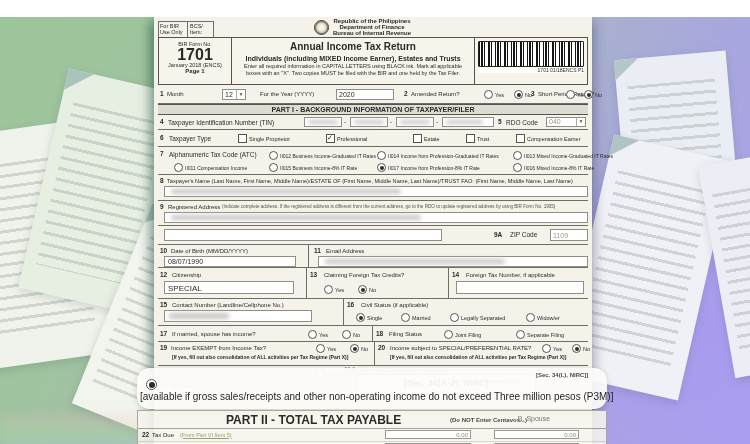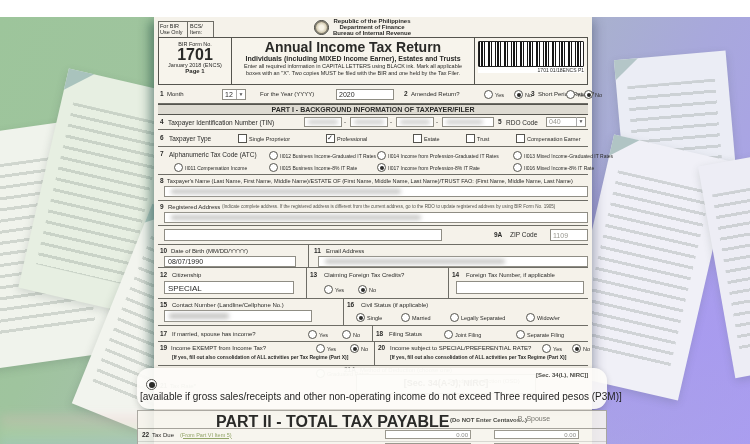--- a/index.html
+++ b/index.html
@@ -111,21 +111,21 @@
     <div class="fbody">
 
       <div class="hdrbox">
         <div class="hc1">
           <div class="f55">BIR Form No.</div>
           <div class="b" style="font-size:16px;line-height:15px;">1701</div>
           <div class="f55">January 2018 (ENCS)</div>
           <div class="f6 b">Page 1</div>
         </div>
         <div class="hc2">
-          <div class="b" style="font-size:14px;line-height:16px;margin-top:1px;">Annual Income Tax Return</div>
+          <div class="b" style="font-size:10px;line-height:16px;margin-top:1px;">Annual Income Tax Return</div>
           <div class="b" style="font-size:7px;line-height:8px;">Individuals (including MIXED Income Earner), Estates and Trusts</div>
           <div class="f55" style="line-height:6.5px;">Enter all required information in CAPITAL LETTERS using BLACK ink. Mark all applicable</div>
           <div class="f55" style="line-height:6.5px;">boxes with an "X". Two copies MUST be filed with the BIR and one held by the Tax Filer.</div>
         </div>
         <div class="hc3">
           <div class="barcode"></div>
           <div class="f5" style="text-align:right;background:#fff;">1701 01/18ENCS P1</div>
         </div>
       </div>
 
@@ -401,26 +401,26 @@
         <div class="abs" style="left:198px;top:8px;width:178px;height:18px;background:#fdfdfa;border:1px solid #b5b3a8;text-align:center;font-weight:bold;font-size:9px;line-height:17px;color:#6e6d66;">[Sec. 34(A-J), NIRC]</div>
         <span class="abs faded" style="left:290px;top:12px;font-size:6px;">Standard Deduction (OSD)</span>
       </div>
     </div>
   </div>
 
   <div class="abs" style="left:536px;top:355px;font-size:6px;font-weight:bold;color:#4a4a45;z-index:25;">[Sec. 34(L), NIRC]]</div>
 
   <div class="bubble">
     <span class="rd on" style="position:absolute;left:9px;top:11px;width:9px;height:9px;"></span>
-    <div class="abs" style="left:3px;top:23px;font-size:10px;color:#1f1f1e;">[available if gross sales/receipts and other non-operating income do not exceed Three required pesos (P3M)]</div>
+    <div class="abs" style="left:3px;top:23px;font-size:10px;color:#1f1f1e;">[available if gross sales/receipts and other non-operating income do not exceed Three million pesos (P3M)]</div>
   </div>
 
   <div class="part2">
     <div style="position:relative;height:17px;border-bottom:1px solid rgba(110,108,100,.6);">
-      <span class="abs b" style="left:78px;top:2px;font-size:16px;color:#2a2a28;">PART II - TOTAL TAX PAYABLE</span>
+      <span class="abs b" style="left:88px;top:2px;font-size:12px;color:#2a2a28;">PART II - TOTAL TAX PAYABLE</span>
       <span class="abs b" style="left:312px;top:6px;font-size:6px;color:#4a4a45;">(Do NOT Enter Centavos...)</span>
       <span class="abs" style="left:352px;top:4px;width:88px;text-align:center;font-size:7px;color:#77766f;">B. Spouse</span>
     </div>
     <div style="position:relative;height:11.5px;border-bottom:1px solid rgba(0,0,0,.12);">
       <span class="abs num" style="left:4px;top:2px;">22</span>
       <span class="abs p2lbl" style="left:14px;top:2.5px;">Tax Due</span>
       <span class="abs link" style="left:42px;top:2.5px;">(From Part VI Item 5)</span>
       <div class="p2box" style="left:247px;top:1px;width:86px;">0.00</div>
       <div class="p2box" style="left:356px;top:1px;width:85px;">0.00</div>
     </div>

